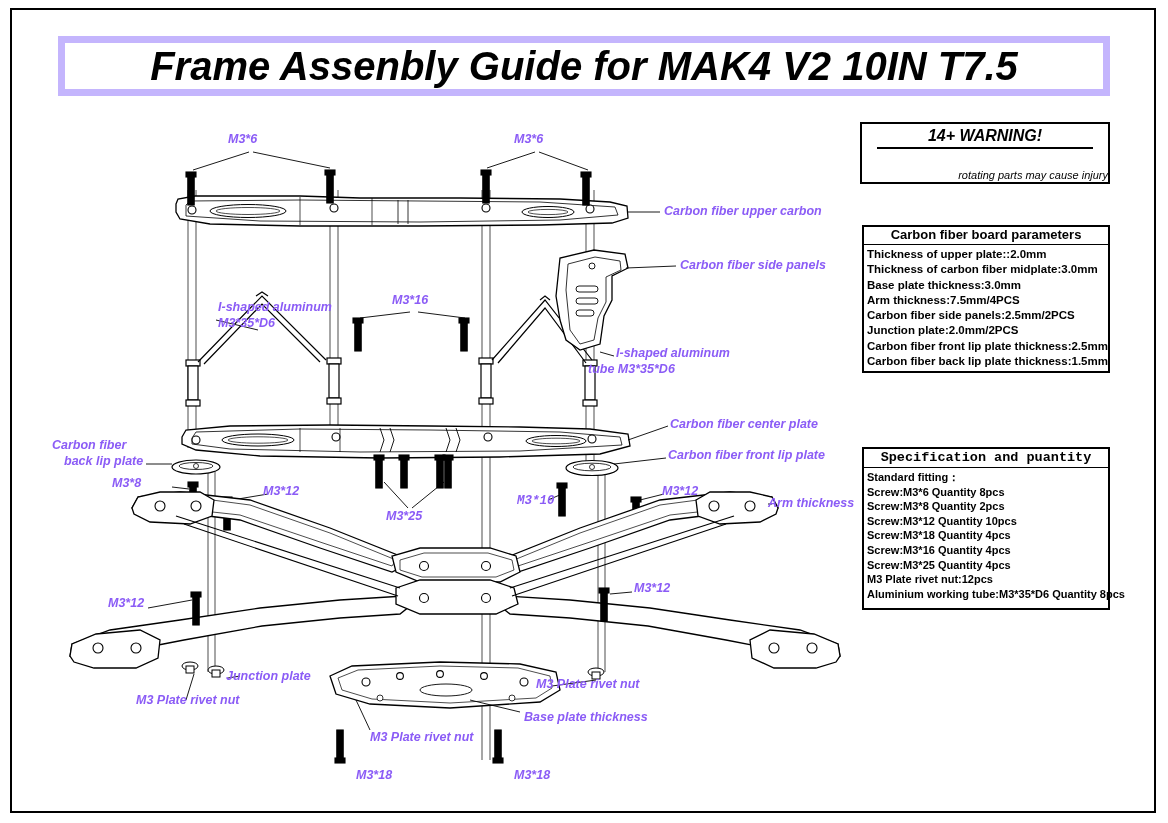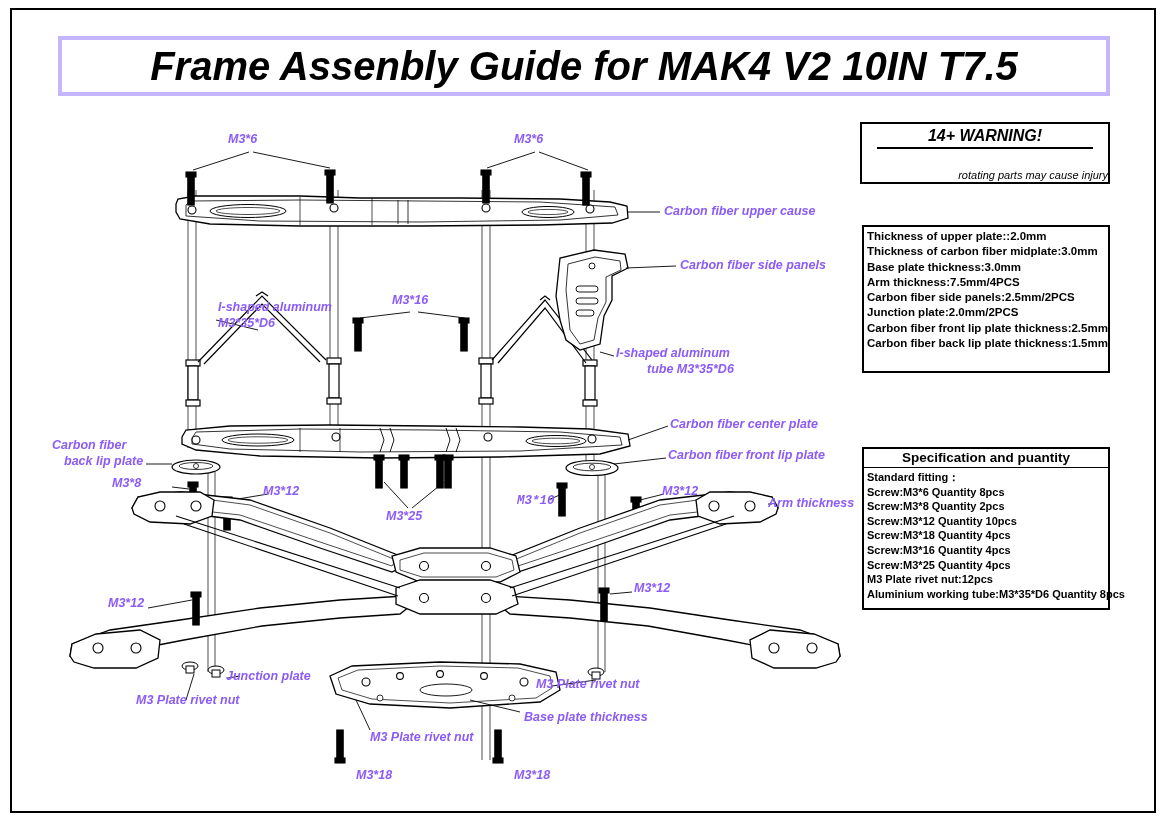--- a/index.html
+++ b/index.html
@@ -24,21 +24,21 @@
     border: 2px solid #000;
     box-sizing: border-box;
   }
   
   .title-box {
     position: absolute;
     left: 58px;
     top: 36px;
     width: 1052px;
     height: 60px;
-    border: 4px solid #c4b5fd;
+    border: 7px solid #c4b5fd;
     box-sizing: border-box;
     display: flex;
     align-items: center;
     justify-content: center;
     background: #fff;
   }
   .title-text {
     font-family: "Liberation Sans", sans-serif;
     font-style: italic;
     font-weight: bold;
@@ -114,20 +114,21 @@
     border: 2px solid #000;
     box-sizing: border-box;
     background: #fff;
   }
   .spec-head {
     text-align: center;
     font-weight: bold;
     font-size: 13.5px;
     border-bottom: 1.5px solid #000;
     padding: 1px 0 2px 0;
+    font-family: Liberation Mono, monospace;
   }
   .spec-list {
     list-style: none;
     margin: 0;
     padding: 2px 0 0 3px;
   }
   .spec-list li {
     font-size: 11px;
     line-height: 14.6px;
     font-weight: bold;
@@ -403,20 +404,21 @@
     <div class="title-text">Frame Assenbly Guide for MAK4 V2 10IN T7.5</div>
   </div>
 
   <div class="warning-box">
     <div class="warning-title">14+ WARNING!</div>
     <div class="warning-rule"></div>
     <div class="warning-sub">rotating parts may cause injury</div>
   </div>
 
   <div class="param-box">
+    <div class="param-head">Carbon fiber board parameters</div>
     <ul class="param-list">
       <li>Thickness of upper plate::2.0mm</li>
       <li>Thickness of carbon fiber midplate:3.0mm</li>
       <li>Base plate thickness:3.0mm</li>
       <li>Arm thickness:7.5mm/4PCS</li>
       <li>Carbon fiber side panels:2.5mm/2PCS</li>
       <li>Junction plate:2.0mm/2PCS</li>
       <li>Carbon fiber front lip plate thickness:2.5mm</li>
       <li>Carbon fiber back lip plate thickness:1.5mm</li>
     </ul>
@@ -432,30 +434,30 @@
       <li>Screw:M3*18 Quantity 4pcs</li>
       <li>Screw:M3*16 Quantity 4pcs</li>
       <li>Screw:M3*25 Quantity 4pcs</li>
       <li>M3 Plate rivet nut:12pcs</li>
       <li>Aluminium working tube:M3*35*D6 Quantity 8pcs</li>
     </ul>
   </div>
 
   <div class="lbl italic" style="left:228px; top:132px;">M3*6</div>
   <div class="lbl italic" style="left:514px; top:132px;">M3*6</div>
-  <div class="lbl italic" style="left:664px; top:204px;">Carbon fiber upper cause</div>
+  <div class="lbl italic" style="left:664px; top:204px;">Carbon fiber upper carbon</div>
   <div class="lbl italic" style="left:680px; top:258px;font-style:italic;">Carbon fiber side panels</div>
 
   <div class="lbl italic" style="left:218px; top:300px;">I-shaped aluminum</div>
   <div class="lbl italic" style="left:218px; top:316px;">M3*35*D6</div>
 
   <div class="lbl italic" style="left:392px; top:293px;">M3*16</div>
 
   <div class="lbl italic" style="left:616px; top:346px;">I-shaped aluminum</div>
-  <div class="lbl italic" style="left:647px; top:362px;font-style:italic;">tube M3*35*D6</div>
+  <div class="lbl italic" style="left:588px; top:362px;font-style:italic;">tube M3*35*D6</div>
 
   <div class="lbl italic" style="left:670px; top:417px;">Carbon fiber center plate</div>
   <div class="lbl italic" style="left:52px; top:438px;">Carbon fiber</div>
   <div class="lbl italic" style="left:64px; top:454px;">back lip plate</div>
   <div class="lbl italic" style="left:668px; top:448px;">Carbon fiber front lip plate</div>
 
   <div class="lbl italic" style="left:112px; top:476px;">M3*8</div>
   <div class="lbl italic" style="left:263px; top:484px;">M3*12</div>
   <div class="lbl italic" style="left:386px; top:509px;">M3*25</div>
   <div class="lbl italic" style="left:517px; top:494px;font-family:Liberation Mono, monospace;">M3*10</div>

